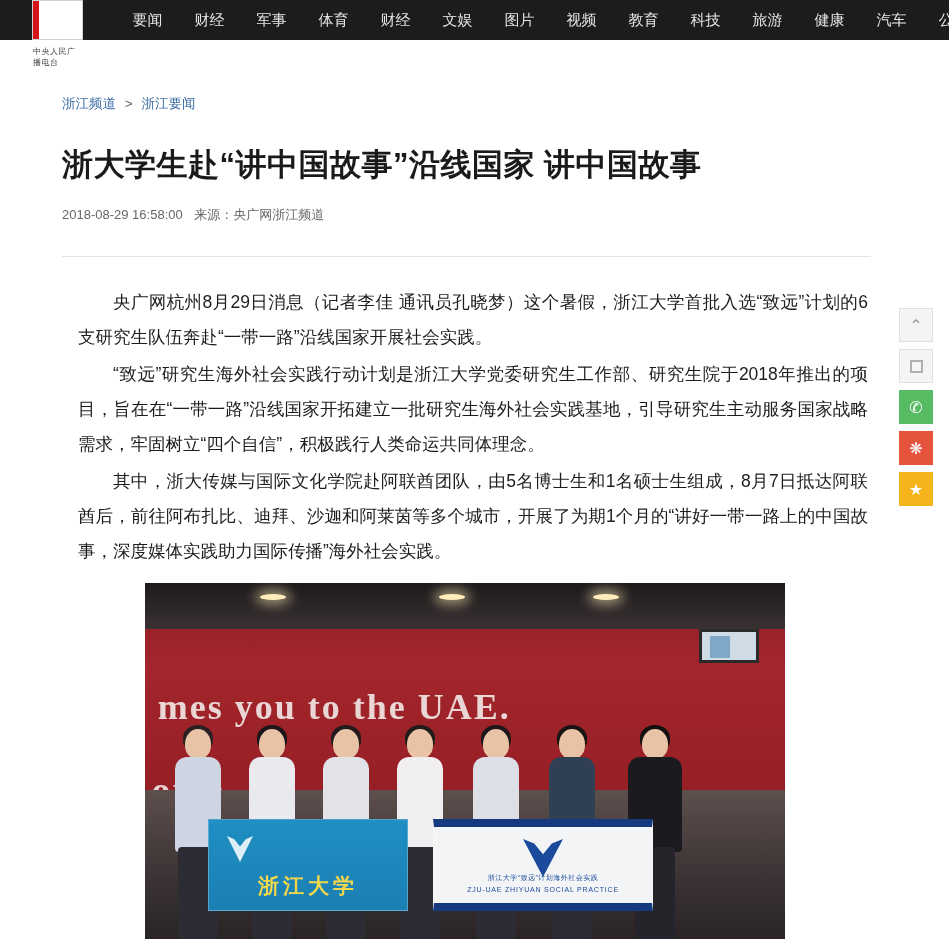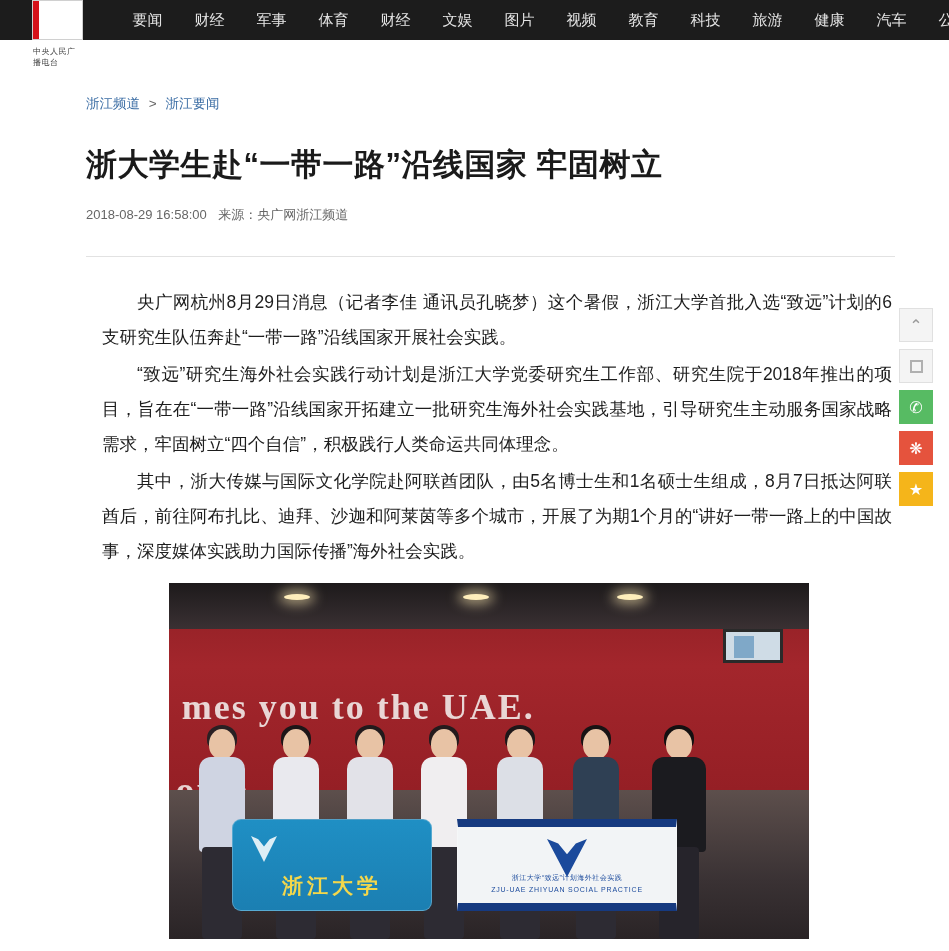--- a/index.html
+++ b/index.html
@@ -69,21 +69,21 @@
     font-size: 15px;
     padding: 0 16px;
     line-height: 40px;
     cursor: pointer;
     white-space: nowrap;
   }
 
   
   .page {
     width: 949px;
-    padding-left: 86px;
+    padding-left: 62px;
     padding-right: 70px;
   }
 
   .breadcrumb {
     margin-top: 55px;
     font-size: 13.5px;
     color: #3c6ea5;
   }
   .breadcrumb .crumb { color: #3c6ea5; cursor: pointer; }
   .breadcrumb .sep { color: #666; margin: 0 5px; }
@@ -214,21 +214,20 @@
   }
   .flag {
     position: absolute;
     bottom: 28px;
     height: 92px;
     border: 1px solid rgba(255,255,255,.25);
   }
   .flag-blue {
     left: 63px; width: 200px;
     background: linear-gradient(180deg,#1f8fc4 0%, #1b7fb2 100%);
-    border-radius: 9px;
   }
   .flag-white {
     left: 288px; width: 220px;
     background: #f2f4f6;
     border-top: 8px solid #163a80;
     border-bottom: 8px solid #163a80;
   }
   .flag-cn-text {
     position: absolute; left: 50%; transform: translateX(-50%); bottom: 10px;
     color: #f3d74b; font-size: 21px; font-weight: bold; letter-spacing: 4px;
@@ -311,21 +310,21 @@
 </div>
 
 <div class="page">
 
   <div class="breadcrumb">
     <span class="crumb">浙江频道</span>
     <span class="sep">&gt;</span>
     <span class="crumb">浙江要闻</span>
   </div>
 
-  <h1 class="headline">浙大学生赴“一带一路”沿线国家 牢固树立</h1>
+  <h1 class="headline">浙大学生赴“讲中国故事”沿线国家 讲中国故事</h1>
 
   <div class="meta">
     <span>2018-08-29 16:58:00</span>
     <span class="source">来源：央广网浙江频道</span>
   </div>
 
   <div class="divider"></div>
 
   <div class="article">
     <p>央广网杭州8月29日消息（记者李佳 通讯员孔晓梦）这个暑假，浙江大学首批入选“致远”计划的6支研究生队伍奔赴“一带一路”沿线国家开展社会实践。</p>

